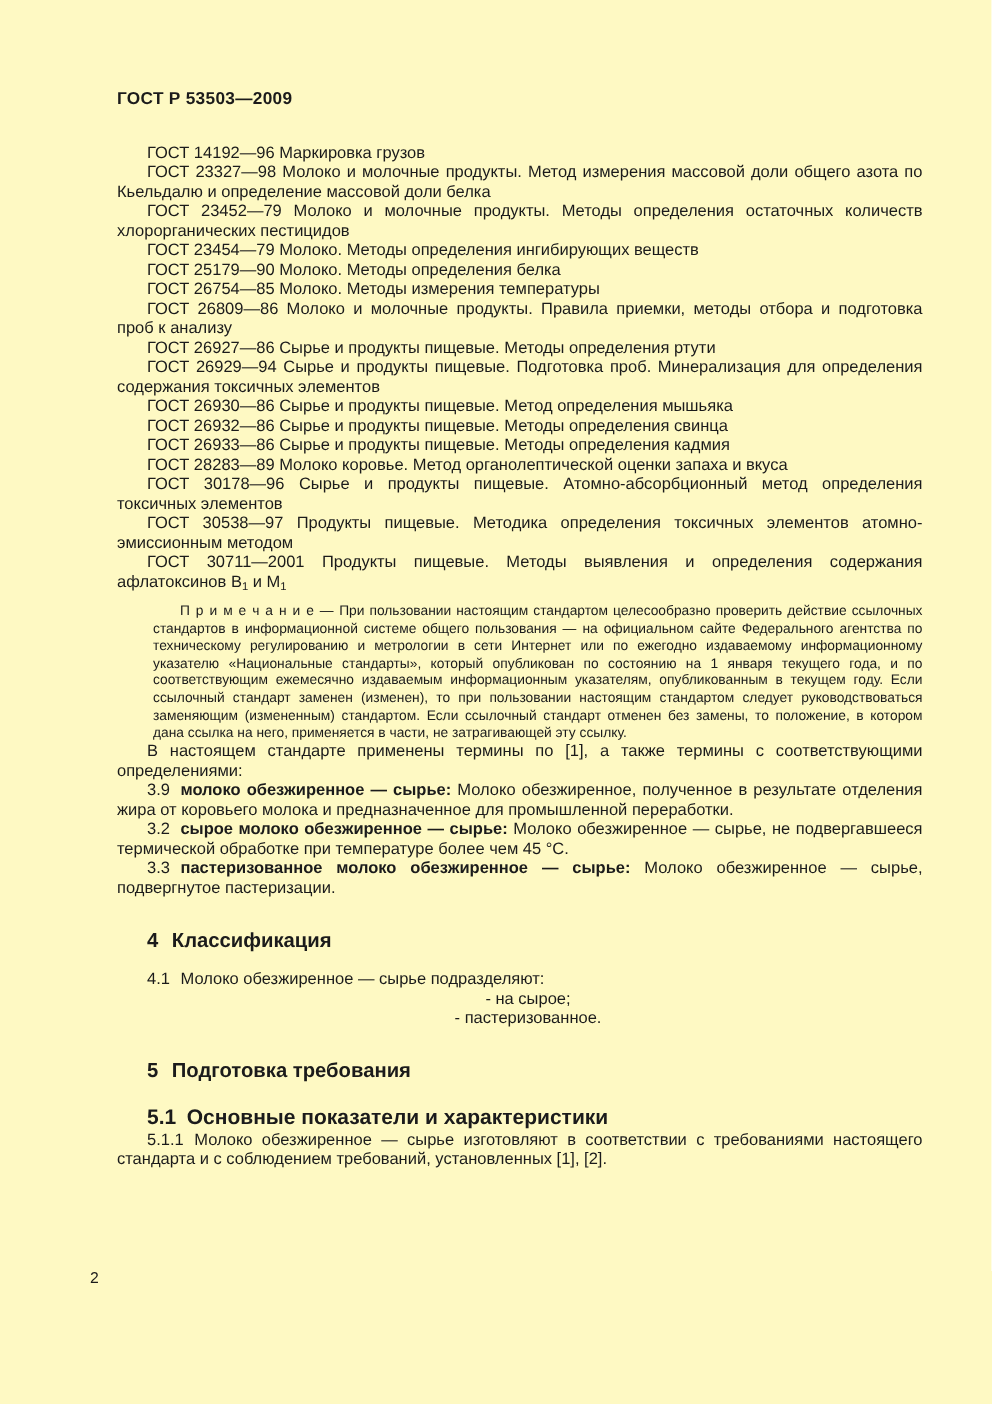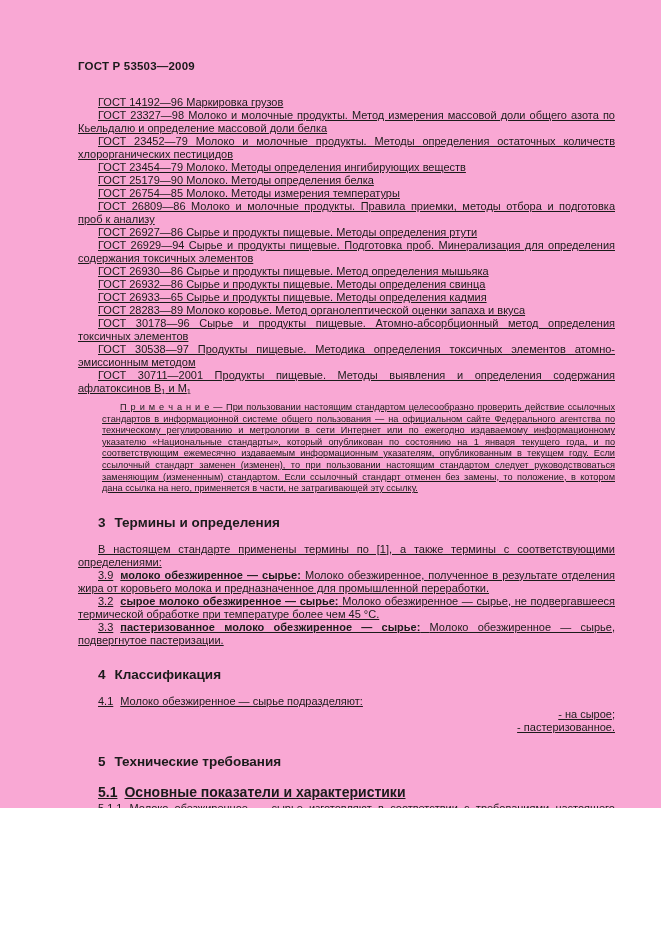--- a/index.html
+++ b/index.html
@@ -1,38 +1,38 @@
 <!DOCTYPE html>
 <html><head>
 <meta charset="utf-8">
 <style>
   html, body { margin: 0; padding: 0; background: #ffffff; }
   .page {
     position: relative;
     width: 661px;
-    height: 808px;
-    background: #f9a8d4;
+    height: 936px;
+    background: #fef9c3;
     font-family: "Liberation Sans", sans-serif;
     color: #1b1b1b;
     overflow: hidden;
   }
   .content {
     position: absolute;
     left: 78px;
     top: 60px;
     width: 537px;
   }
   .doc-header {
     font-size: 11.5px;
     font-weight: bold;
     line-height: 12px;
     margin: 0 0 24px 0;
     letter-spacing: 0.2px;
   }
-  p { margin: 0; text-decoration: underline; }
+  p { margin: 0; }
   .ref, .body-p {
     font-size: 11px;
     line-height: 13px;
     text-align: justify;
     text-indent: 20px;
   }
   .note {
     font-size: 9.2px;
     line-height: 11.6px;
     text-align: justify;
@@ -55,21 +55,21 @@
     font-weight: bold;
     line-height: 13px;
     text-indent: 20px;
     margin: 17px 0 3px 0;
   }
   .dash-item {
     font-size: 11px;
     line-height: 13px;
     text-indent: 0;
     margin-left: 11px;
-    text-align: right;
+    text-align: center;
   }
   sub {
     font-size: 7.5px;
     line-height: 0;
     vertical-align: -2px;
   }
   .page-number {
     position: absolute;
     left: 60px;
     top: 846px;
@@ -89,43 +89,42 @@
     <p class="ref">ГОСТ 23327—98 Молоко и молочные продукты. Метод измерения массовой доли общего азота по Кьельдалю и определение массовой доли белка</p>
     <p class="ref">ГОСТ 23452—79 Молоко и молочные продукты. Методы определения остаточных количеств хлорорганических пестицидов</p>
     <p class="ref">ГОСТ 23454—79 Молоко. Методы определения ингибирующих веществ</p>
     <p class="ref">ГОСТ 25179—90 Молоко. Методы определения белка</p>
     <p class="ref">ГОСТ 26754—85 Молоко. Методы измерения температуры</p>
     <p class="ref">ГОСТ 26809—86 Молоко и молочные продукты. Правила приемки, методы отбора и подготовка проб к анализу</p>
     <p class="ref">ГОСТ 26927—86 Сырье и продукты пищевые. Методы определения ртути</p>
     <p class="ref">ГОСТ 26929—94 Сырье и продукты пищевые. Подготовка проб. Минерализация для определения содержания токсичных элементов</p>
     <p class="ref">ГОСТ 26930—86 Сырье и продукты пищевые. Метод определения мышьяка</p>
     <p class="ref">ГОСТ 26932—86 Сырье и продукты пищевые. Методы определения свинца</p>
-    <p class="ref">ГОСТ 26933—65 Сырье и продукты пищевые. Методы определения кадмия</p>
+    <p class="ref">ГОСТ 26933—86 Сырье и продукты пищевые. Методы определения кадмия</p>
     <p class="ref">ГОСТ 28283—89 Молоко коровье. Метод органолептической оценки запаха и вкуса</p>
     <p class="ref">ГОСТ 30178—96 Сырье и продукты пищевые. Атомно-абсорбционный метод определения токсичных элементов</p>
     <p class="ref">ГОСТ 30538—97 Продукты пищевые. Методика определения токсичных элементов атомно-эмиссионным методом</p>
     <p class="ref"><span>ГОСТ 30711—2001 Продукты пищевые. Методы выявления и определения содержания афлатоксинов В</span><sub>1</sub><span> и М</span><sub>1</sub></p>
 
     <p class="note"><span class="note-label">П р и м е ч а н и е —</span> <span>При пользовании настоящим стандартом целесообразно проверить действие ссылочных стандартов в информационной системе общего пользования — на официальном сайте Федерального агентства по техническому регулированию и метрологии в сети Интернет или по ежегодно издаваемому информационному указателю «Национальные стандарты», который опубликован по состоянию на 1 января текущего года, и по соответствующим ежемесячно издаваемым информационным указателям, опубликованным в текущем году. Если ссылочный стандарт заменен (изменен), то при пользовании настоящим стандартом следует руководствоваться заменяющим (измененным) стандартом. Если ссылочный стандарт отменен без замены, то положение, в котором дана ссылка на него, применяется в части, не затрагивающей эту ссылку.</span></p>
 
-    <h2><span class="h-num">3</span><span>Термины и определения</span></h2>
 
     <p class="body-p">В настоящем стандарте применены термины по [1], а также термины с соответствующими определениями:</p>
 
     <p class="body-p"><span class="num">3.9</span><b>молоко обезжиренное — сырье:</b> <span>Молоко обезжиренное, полученное в результате отделения жира от коровьего молока и предназначенное для промышленной переработки.</span></p>
     <p class="body-p"><span class="num">3.2</span><b>сырое молоко обезжиренное — сырье:</b> <span>Молоко обезжиренное — сырье, не подвергавшееся термической обработке при температуре более чем 45 °С.</span></p>
     <p class="body-p"><span class="num">3.3</span><b>пастеризованное молоко обезжиренное — сырье:</b> <span>Молоко обезжиренное — сырье, подвергнутое пастеризации.</span></p>
 
     <h2><span class="h-num">4</span><span>Классификация</span></h2>
 
     <p class="body-p"><span class="num">4.1</span><span>Молоко обезжиренное — сырье подразделяют:</span></p>
     <p class="dash-item">- на сырое;</p>
     <p class="dash-item">- пастеризованное.</p>
 
-    <h2><span class="h-num">5</span><span>Технические требования</span></h2>
+    <h2><span class="h-num">5</span><span>Подготовка требования</span></h2>
 
     <p class="sub-heading"><span class="num">5.1</span><span>Основные показатели и характеристики</span></p>
 
     <p class="body-p"><span class="num">5.1.1</span><span>Молоко обезжиренное — сырье изготовляют в соответствии с требованиями настоящего стандарта и с соблюдением требований, установленных [1], [2].</span></p>
 
   </div>
 
   <div class="page-number">2</div>
 </div>
 

